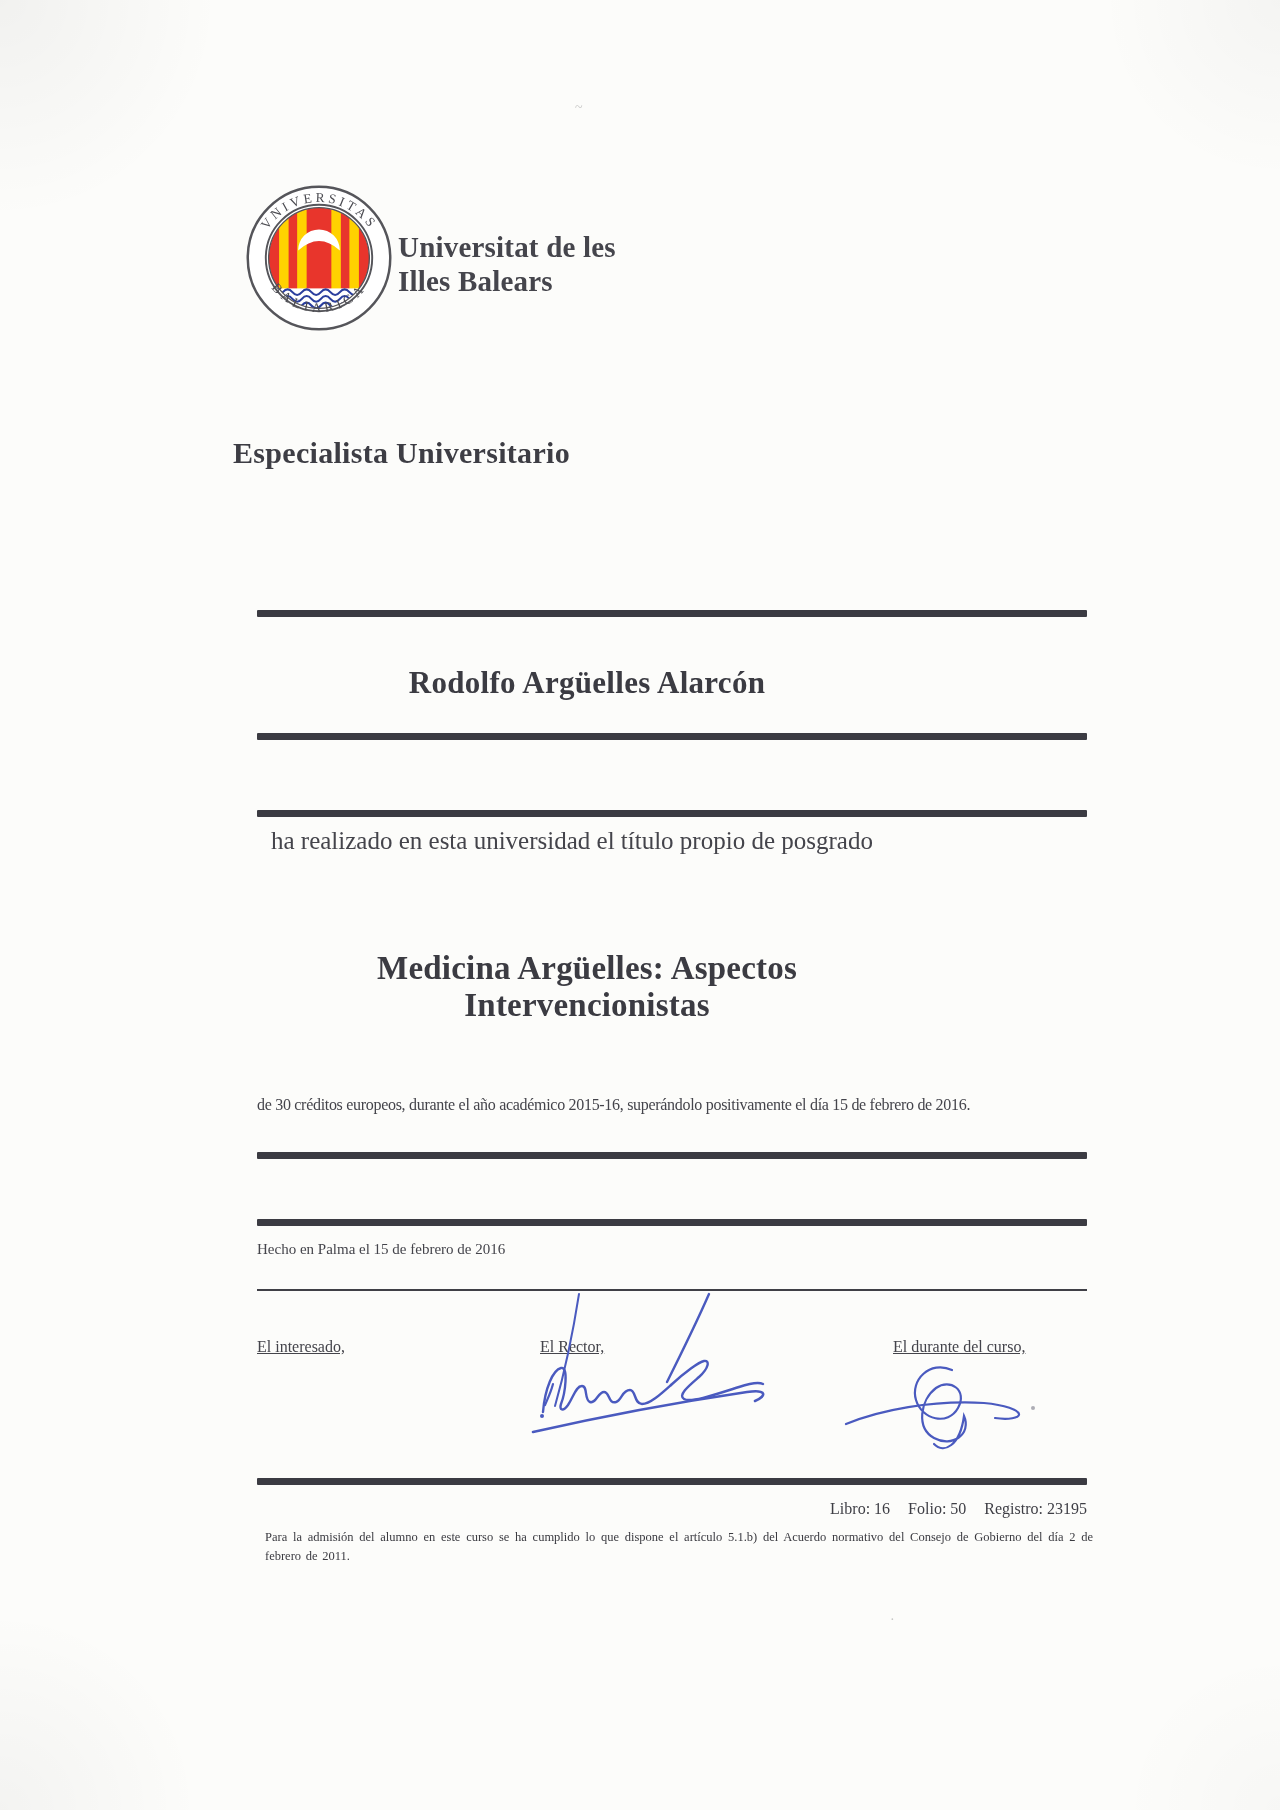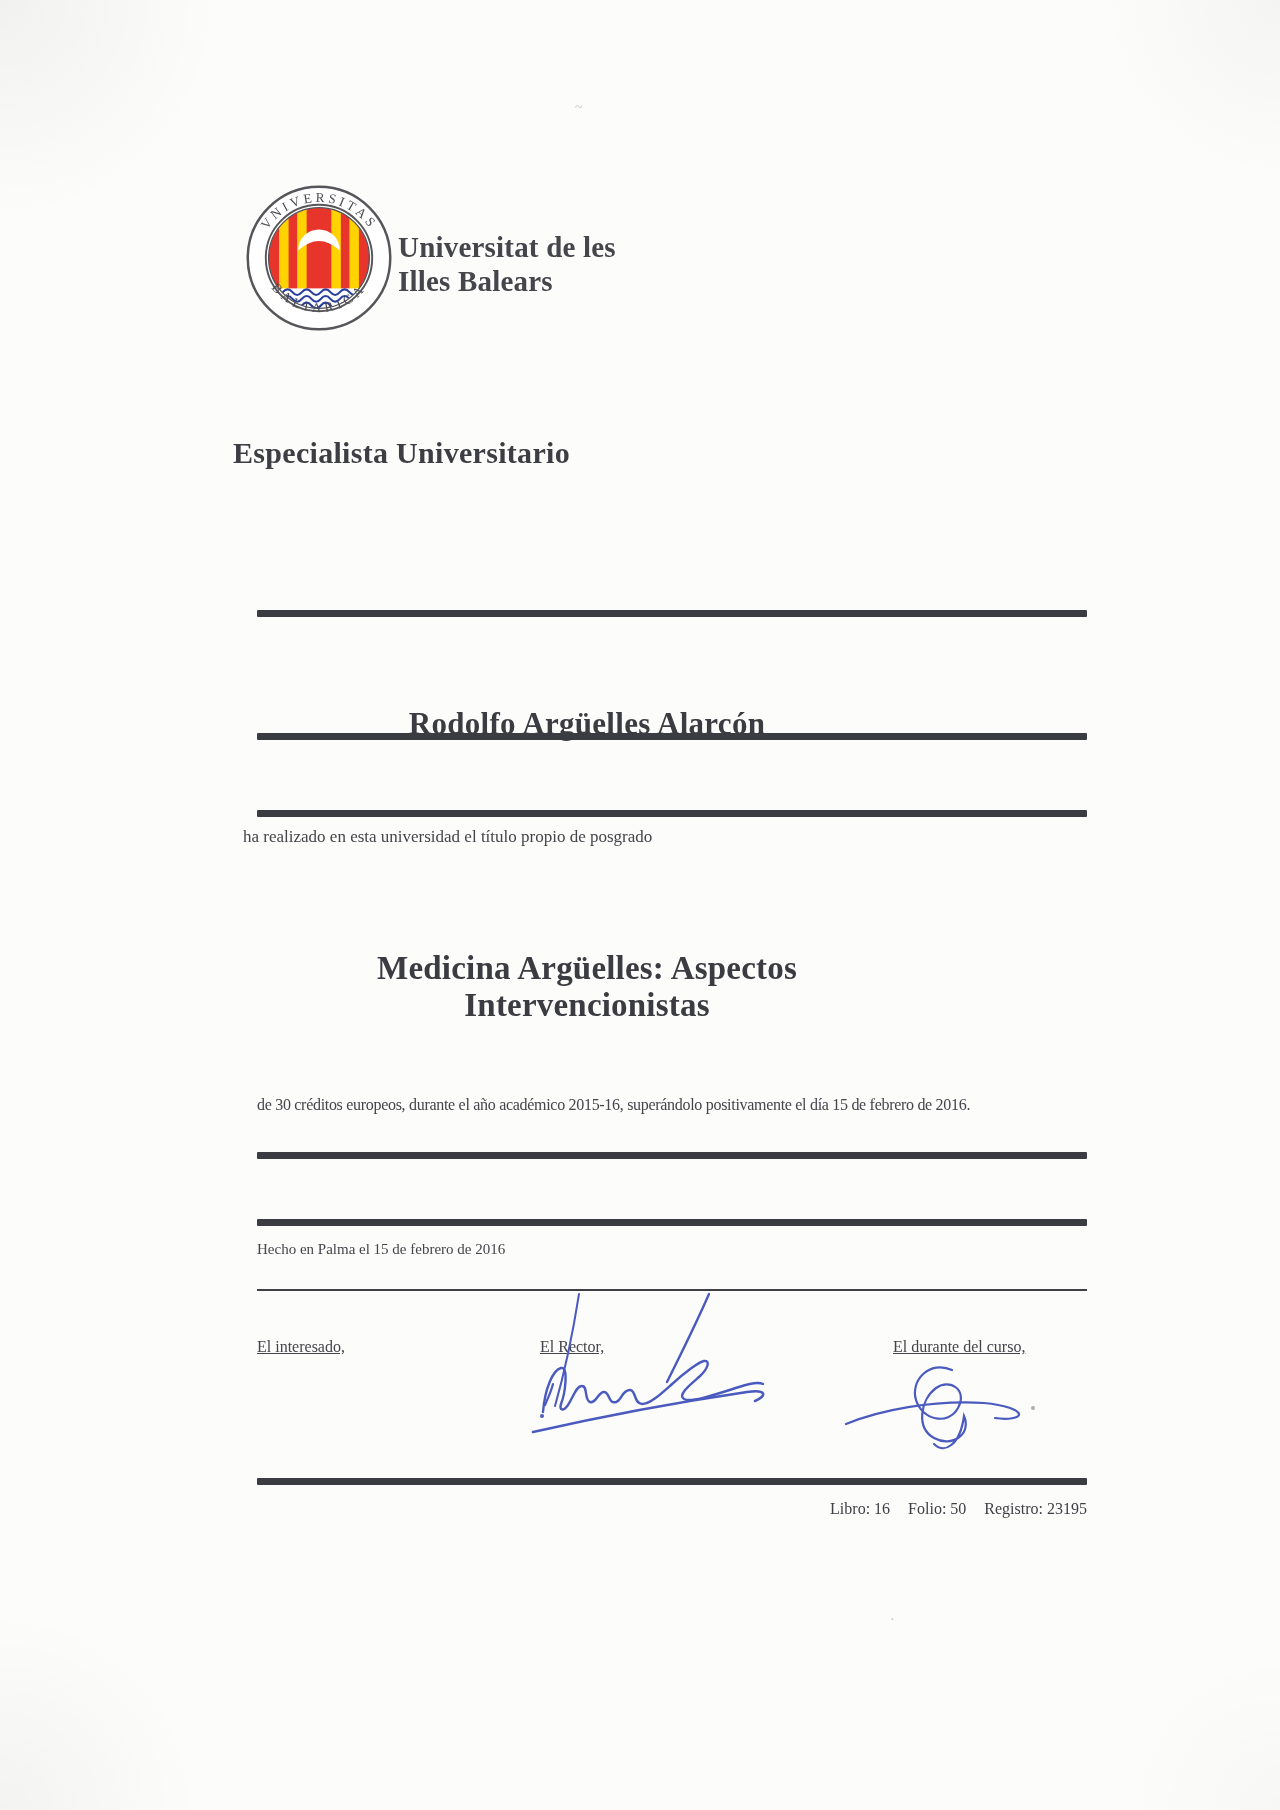--- a/index.html
+++ b/index.html
@@ -26,25 +26,24 @@
     letter-spacing:0.2px;
   }
   .degree-type{
     left:233px;top:436px;
     font-size:30px;font-weight:bold;color:#3d3d44;letter-spacing:0.3px;
   }
   .student-name{
     left:257px;top:665px;width:660px;
     font-size:31px;font-weight:bold;text-align:center;color:#3b3b42;
     letter-spacing:0.3px;
-    margin-top:41px;
   }
   .intro-text{
-    left:243px;top:827px;
-    font-size:17px;color:#44444b;
+    left:271px;top:827px;
+    font-size:25px;color:#44444b;
   }
   .course-title{
     left:257px;top:950px;width:660px;
     font-size:33px;font-weight:bold;text-align:center;color:#3b3b42;
     letter-spacing:0.2px;
   }
   .details-text{
     left:257px;top:1093px;width:842px;
     font-size:16px;letter-spacing:-0.3px;line-height:1.5;color:#44444b;
     text-align:left;
@@ -162,14 +161,15 @@
     </svg>
   </div>
 
   <div class="rule" style="top:1478px;"></div>
   <div class="abs registry">
     <span class="reg-item"><span>Libro:</span> <span>16</span></span>
     <span class="reg-item"><span>Folio:</span> <span>50</span></span>
     <span class="reg-item"><span>Registro:</span> <span>23195</span></span>
   </div>
 
+  <div class="abs footnote">Para la admisión del alumno en este curso se ha cumplido lo que dispone el artículo 5.1.b) del Acuerdo normativo del Consejo de Gobierno del día 2 de febrero de 2011.</div>
 
 </div>
 
 </body></html>

